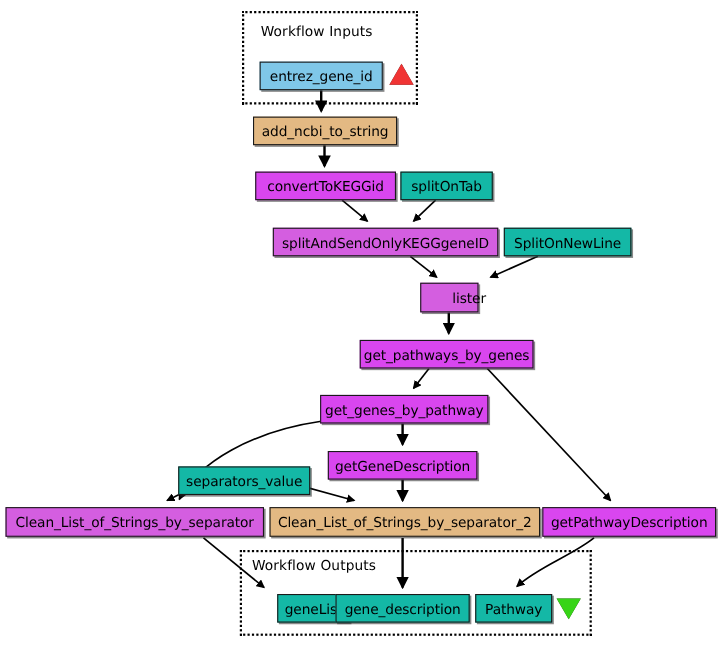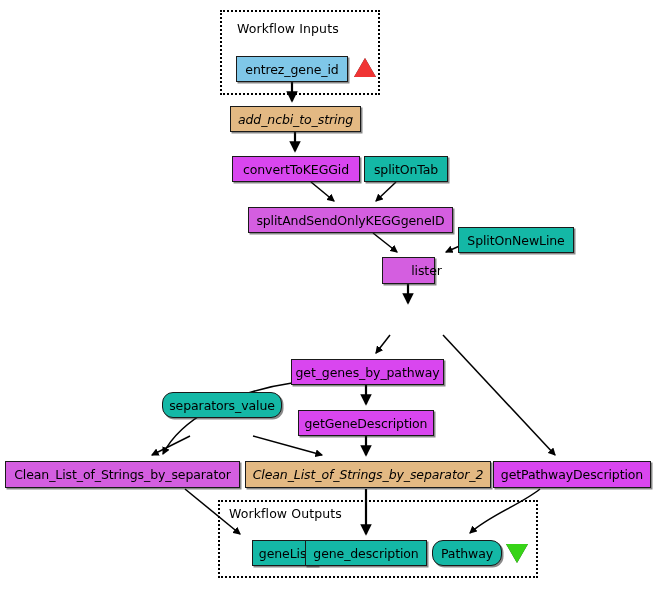--- a/index.html
+++ b/index.html
@@ -44,21 +44,21 @@
     align-items: center;
     justify-content: center;
     font-size: 12.5px;
     color: #000000;
     white-space: nowrap;
     letter-spacing: -0.1px;
     box-shadow: 1.5px 1.5px 0 rgba(40,40,40,0.55);
   }
   .n-blue   { background: #7fc7e8; text-align: center; }
   .n-lblue  { background: #14b8a6; }
-  .n-tan    { background: #e3b983; font-style: italic; }
+  .n-tan    { background: #e3b983; }
   .n-green  { background: #d946ef; }
   .n-magenta{ background: #d45ee0; }
   .tri {
     position: absolute;
     width: 0;
     height: 0;
   }
   .tri-up {
     border-left: 11px solid transparent;
     border-right: 11px solid transparent;
@@ -130,39 +130,40 @@
   <div class="node n-blue" style="left:236px; top:56px; width:112px; height:26px;">entrez_gene_id</div>
 
   <div class="node n-tan" style="left:230px; top:106px; width:131px; height:26px;">add_ncbi_to_string</div>
 
   <div class="node n-green" style="left:232px; top:156px; width:128px; height:26px;">convertToKEGGid</div>
 
   <div class="node n-lblue" style="left:364px; top:156px; width:84px; height:26px;">splitOnTab</div>
 
   <div class="node n-magenta" style="left:248px; top:207px; width:205px; height:26px;">splitAndSendOnlyKEGGgeneID</div>
 
-  <div class="node n-lblue" style="left:458px; top:207px; width:116px; height:26px;margin-top:20px;">SplitOnNewLine</div>
+  <div class="node n-lblue" style="left:458px; top:207px; width:116px; height:26px;">SplitOnNewLine</div>
 
   <div class="node n-magenta" style="left:382px; top:257px; width:53px; height:27px;padding-left:36px;">lister</div>
 
+  <div class="node n-green" style="left:327px; top:309px; width:158px; height:26px;">get_pathways_by_genes</div>
 
   <div class="node n-green" style="left:291px; top:359px; width:153px; height:26px;">get_genes_by_pathway</div>
 
-  <div class="node n-lblue" style="left:162px; top:392px; width:120px; height:26px;border-radius:11px;">separators_value</div>
+  <div class="node n-lblue" style="left:162px; top:424px; width:120px; height:26px;">separators_value</div>
 
   <div class="node n-green" style="left:298px; top:410px; width:136px; height:26px;">getGeneDescription</div>
 
   <div class="node n-magenta" style="left:5px; top:461px; width:235px; height:27px;">Clean_List_of_Strings_by_separator</div>
 
   <div class="node n-tan" style="left:245px; top:461px; width:246px; height:27px;">Clean_List_of_Strings_by_separator_2</div>
 
   <div class="node n-green" style="left:493px; top:461px; width:158px; height:27px;">getPathwayDescription</div>
 
   <div class="node n-lblue" style="left:228px; top:540px; width:66px; height:26px;margin-left:24px;">geneList</div>
 
   <div class="node n-lblue" style="left:305px; top:540px; width:122px; height:26px;">gene_description</div>
 
-  <div class="node n-lblue" style="left:432px; top:540px; width:70px; height:26px;border-radius:11px;">Pathway</div>
+  <div class="node n-lblue" style="left:432px; top:540px; width:70px; height:26px;">Pathway</div>
 
   <div class="tri tri-up" style="left:354px; top:58px;"></div>
   <div class="tri tri-down" style="left:506px; top:544px;"></div>
 
 </div>
 
 </body></html>

